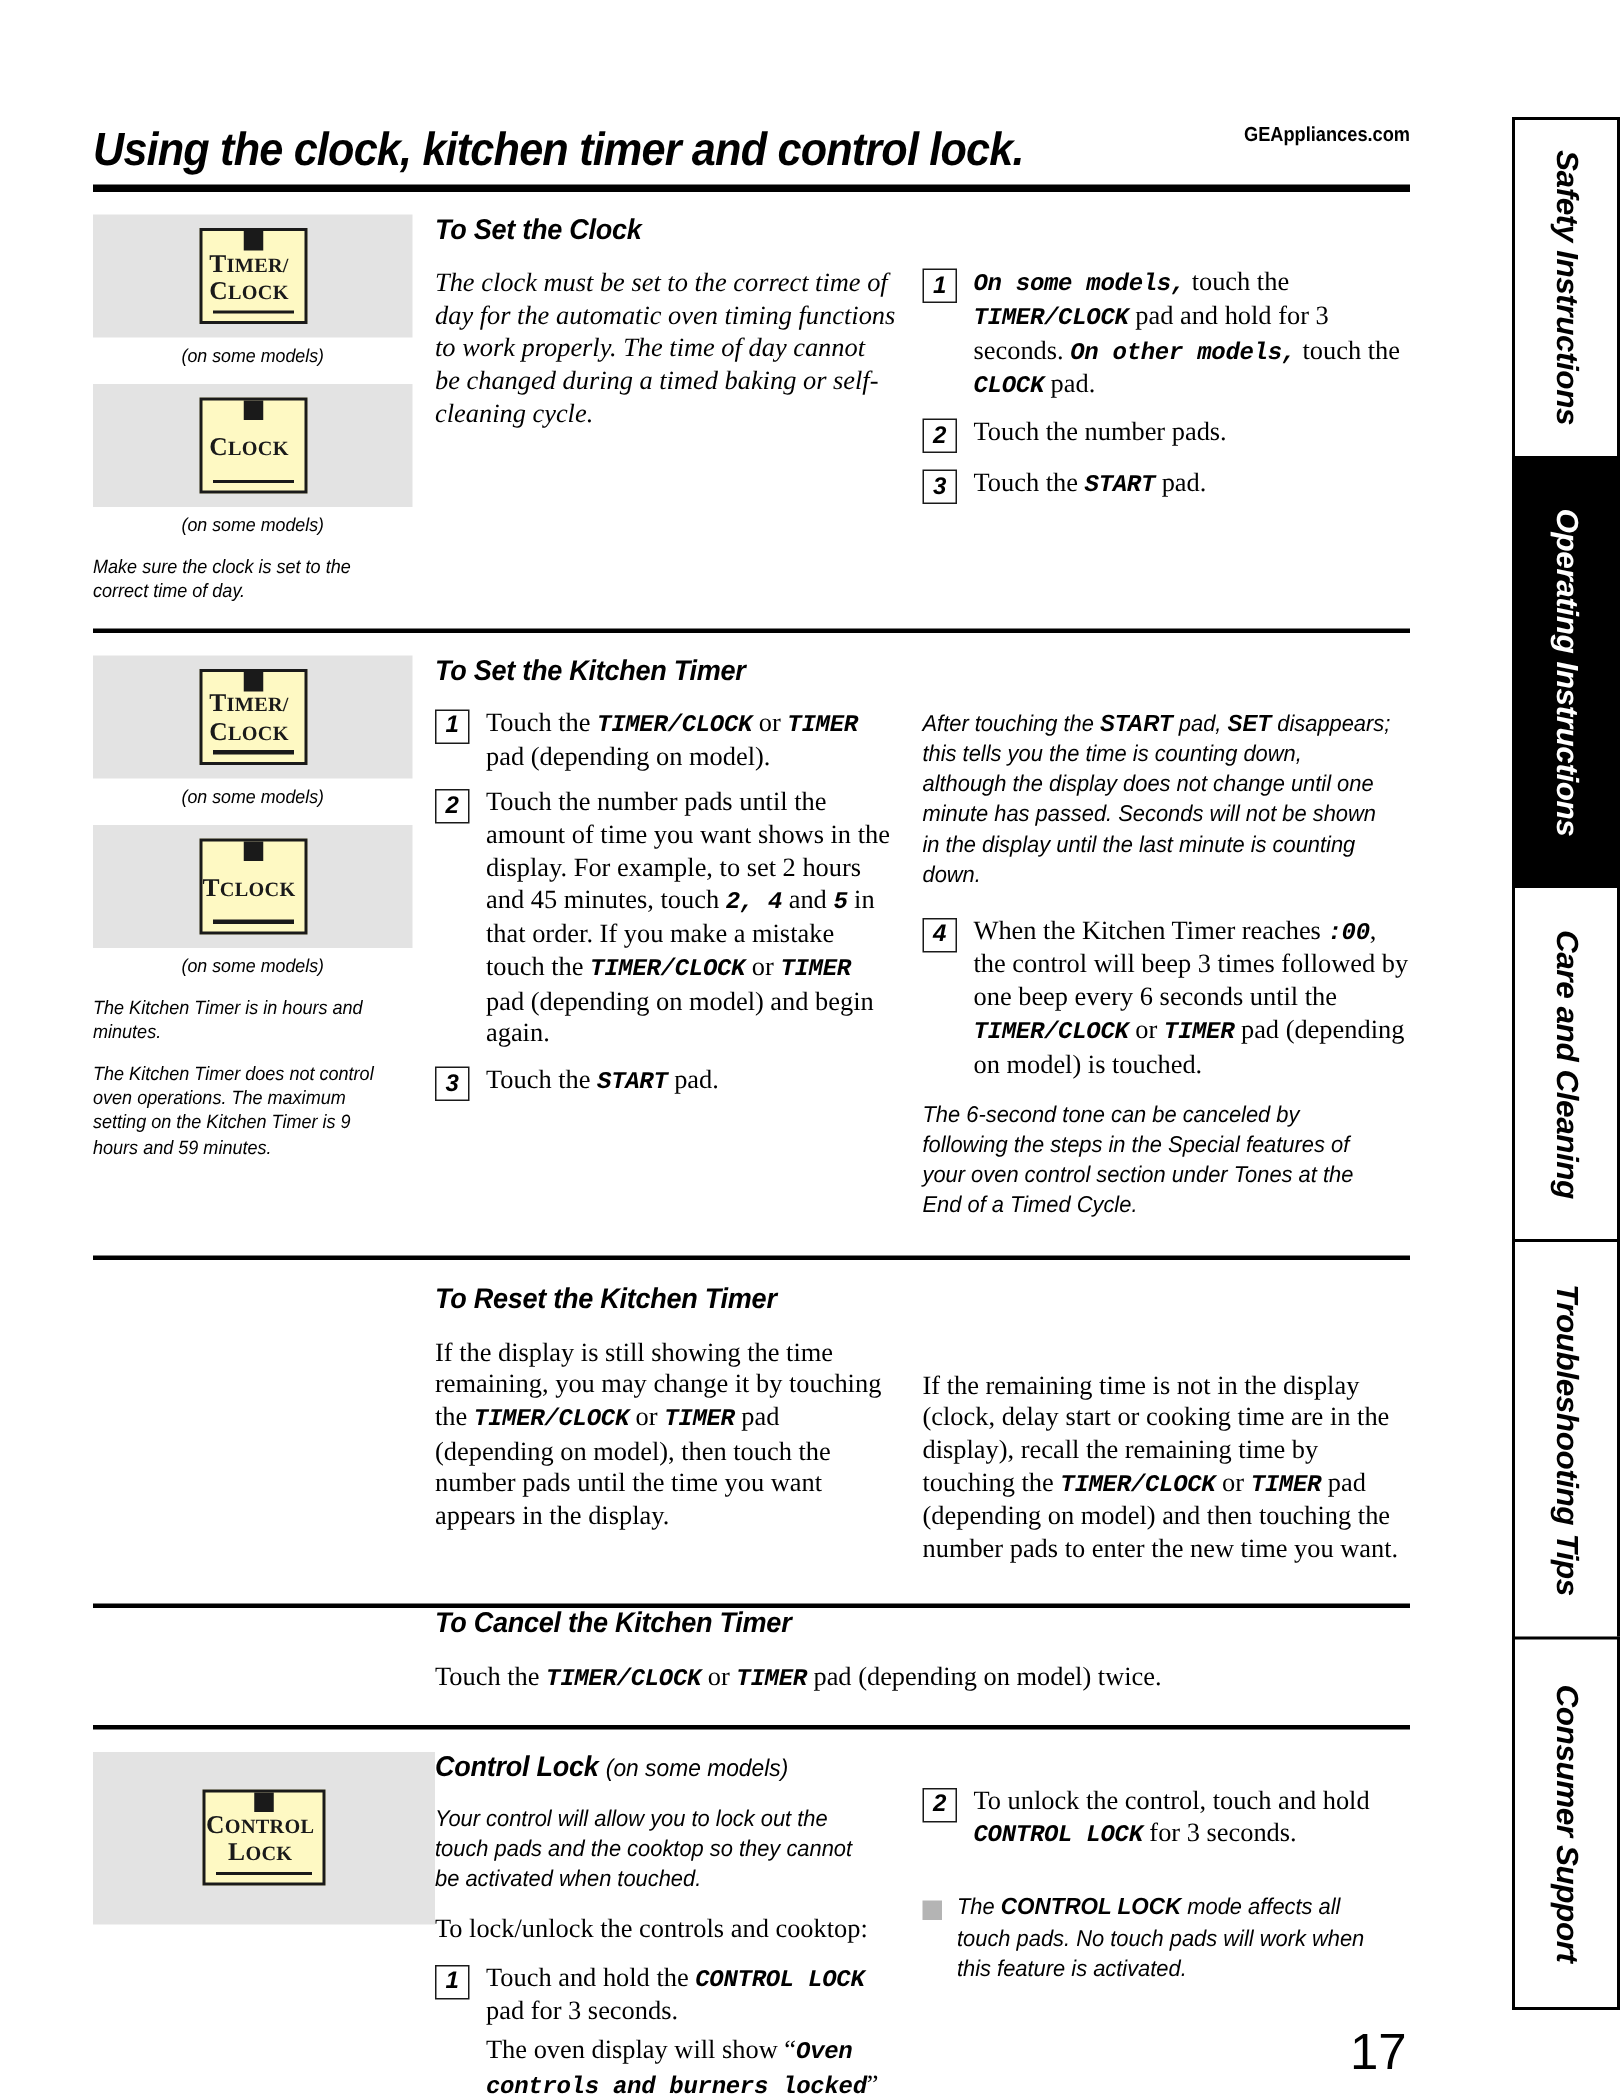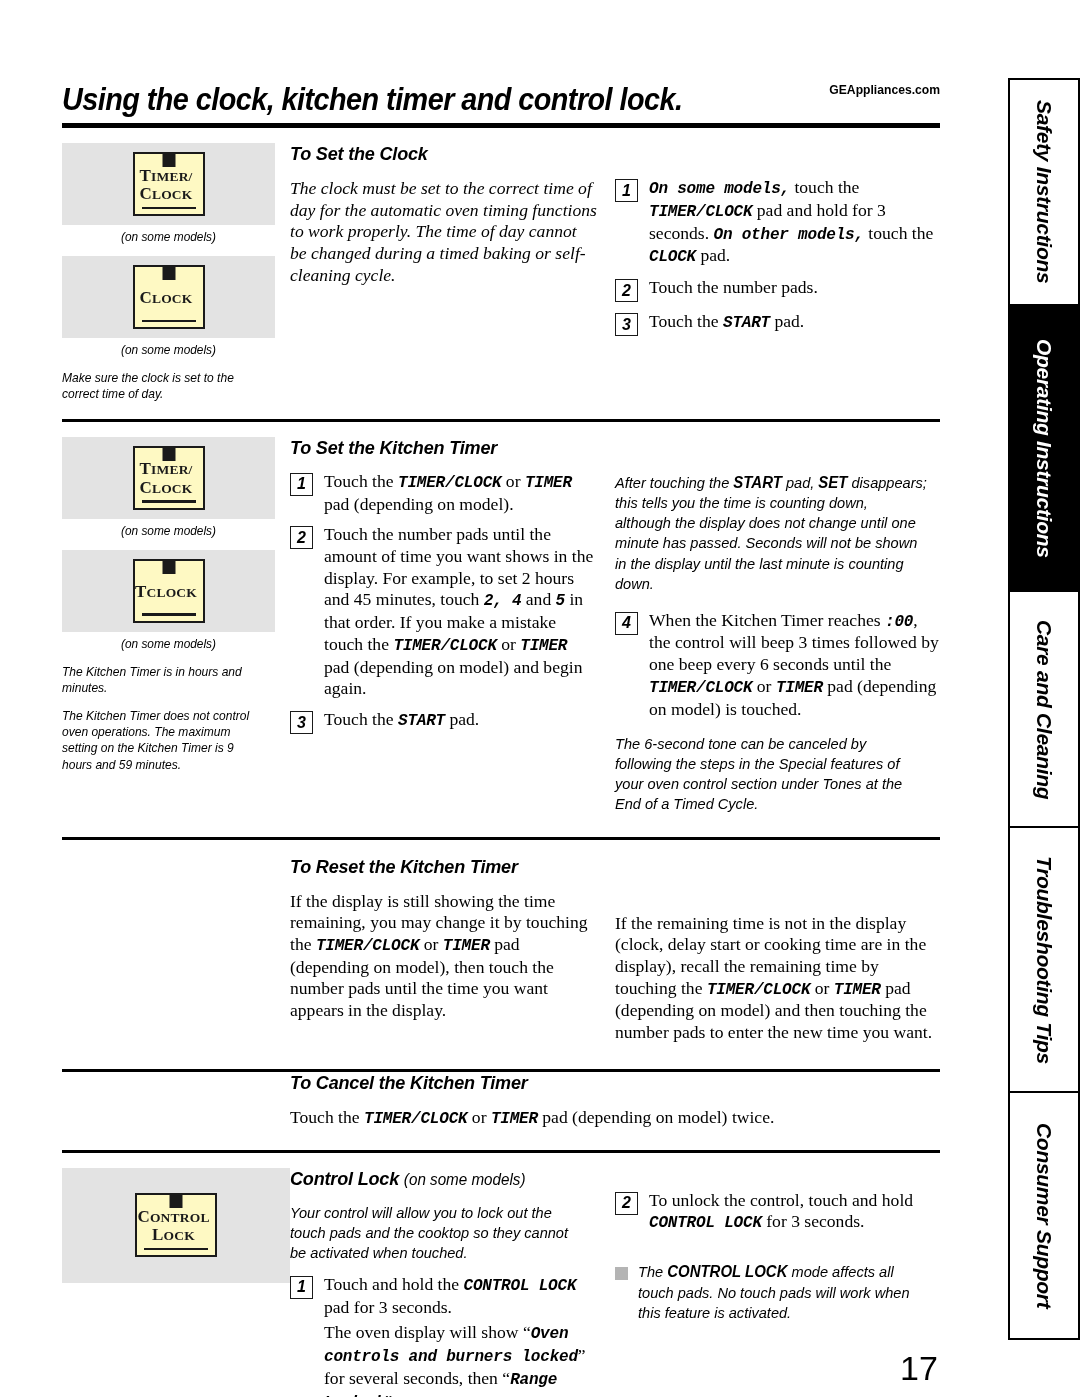--- a/index.html
+++ b/index.html
@@ -351,20 +351,21 @@
                 <span class="sc">L</span><span>OCK</span>
               </div>
               <div class="pad-underline"></div>
             </div>
           </div>
         </div>
 
         <div class="col-mid">
           <div class="sec-head"><span>Control Lock</span> <span class="reg">(on some models)</span></div>
           <div class="note" style="margin-top:13px;">Your control will allow you to lock out the touch pads and the cooktop so they cannot be activated when touched.</div>
+          <div class="body" style="margin-top:12px;">To lock/unlock the controls and cooktop:</div>
           <div class="step" style="margin-top:11px;">
             <div class="step-num">1</div>
             <div class="step-body body">Touch and hold the <b>CONTROL LOCK</b> pad for 3 seconds.<br><span style="display:inline-block;margin-top:4px;">The oven display will show “<b>Oven controls and burners locked</b>” for several seconds, then “<b>Range Locked</b>.”</span></div>
           </div>
         </div>
 
         <div class="col-right">
           <div class="step" style="margin-top:22px;">
             <div class="step-num">2</div>
             <div class="step-body body">To unlock the control, touch and hold <b>CONTROL LOCK</b> for 3 seconds.</div>

